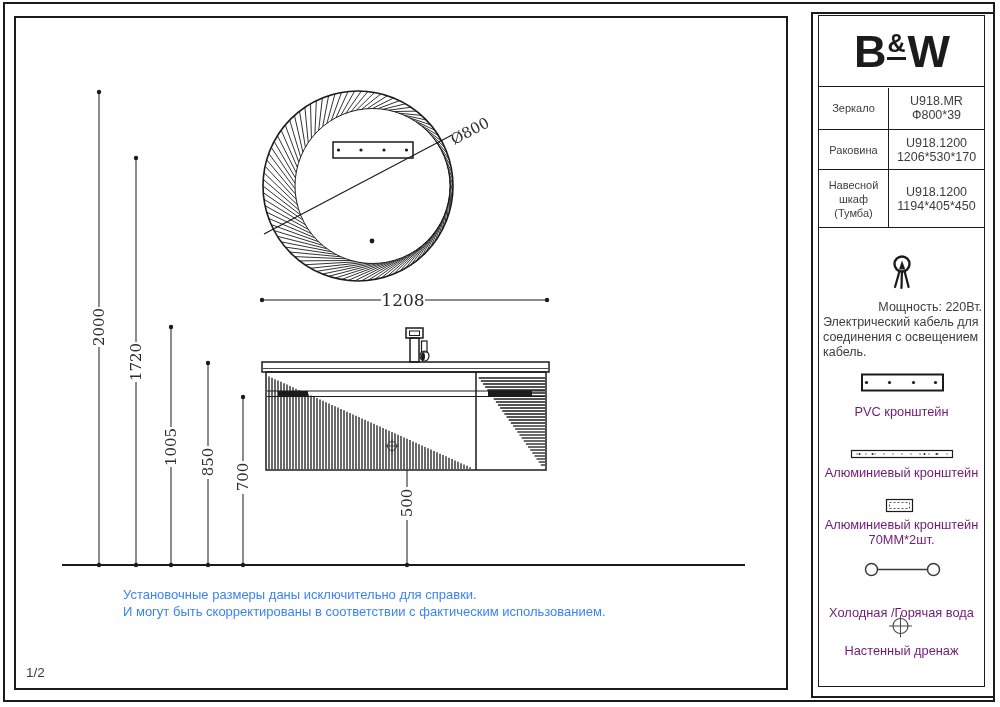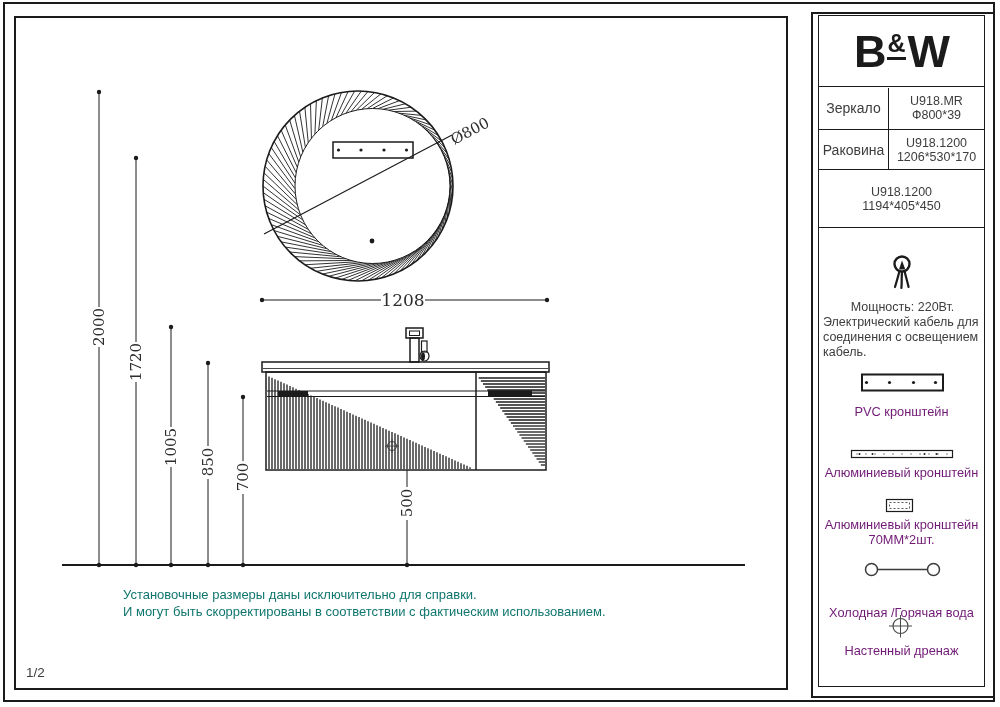--- a/index.html
+++ b/index.html
@@ -18,30 +18,30 @@
              display:flex;align-items:center;justify-content:center;color:#1b1b1b;}
   .lg{font-size:45px;font-weight:700;letter-spacing:-1px;line-height:1;}
   .amp{display:inline-block;font-size:25px;font-weight:700;line-height:1;margin:0 2px;
        border-bottom:3px solid #1b1b1b;padding-bottom:1px;transform:translateY(-6px);}
 
   .trow{position:absolute;left:0;width:100%;display:flex;border-bottom:1.5px solid #1b1b1b;box-sizing:border-box;}
   .r1{top:71.5px;height:42.5px;}
   .r2{top:114px;height:40px;}
   .r3{top:154px;height:58px;}
   .tlabel{width:69px;border-right:1.5px solid #1b1b1b;display:flex;flex-direction:column;
-          justify-content:center;align-items:center;font-size:14px;line-height:14px;text-align:center;}
+          justify-content:center;align-items:center;font-size:11px;line-height:14px;text-align:center;}
   .tvalue{flex:1;display:flex;flex-direction:column;justify-content:center;align-items:center;
           font-size:12.5px;line-height:14px;text-align:center;}
 
   .leg{position:absolute;left:0;right:0;display:flex;justify-content:center;}
   .legtxt{position:absolute;left:0;right:0;text-align:center;font-size:12.8px;line-height:14.5px;color:#701a75;}
   .power-note{position:absolute;left:4px;right:2px;font-size:12.5px;line-height:15px;color:#3d3d3d;text-align:left;}
-  .power-note .c{text-align:center;}
-
-  .notes{position:absolute;left:123px;top:587px;font-size:13px;line-height:16.5px;color:#0f766e;}
+  .power-note .c{text-align:right;}
+
+  .notes{position:absolute;left:123px;top:587px;font-size:13px;line-height:16.5px;color:#3b82f6;}
   .page-num{position:absolute;left:26px;top:665px;font-size:13.5px;color:#3d3d3d;}
 </style>
 </head>
 <body>
 
 <div class="page">
   <div class="outer-border"></div>
   <div class="main-box"></div>
 
   <svg class="drawing" width="800" height="707" viewBox="0 0 800 707">
@@ -361,20 +361,25 @@
       <div class="tlabel">
         <div>Раковина</div>
       </div>
       <div class="tvalue">
         <div>U918.1200</div>
         <div>1206*530*170</div>
       </div>
     </div>
 
     <div class="trow r3">
+      <div class="tlabel">
+        <div>Навесной</div>
+        <div>шкаф</div>
+        <div>(Тумба)</div>
+      </div>
       <div class="tvalue">
         <div>U918.1200</div>
         <div>1194*405*450</div>
       </div>
     </div>
 
     <div class="leg" style="top:238px;">
       <svg width="40" height="42" viewBox="0 0 40 42" fill="none" stroke="#1b1b1b">
         <circle cx="20" cy="10" r="7.5" stroke-width="2.4"></circle>
         <path d="M17,15.5 L20,6.5 L23.3,15.5 Z" fill="#1b1b1b" stroke="none"></path>

